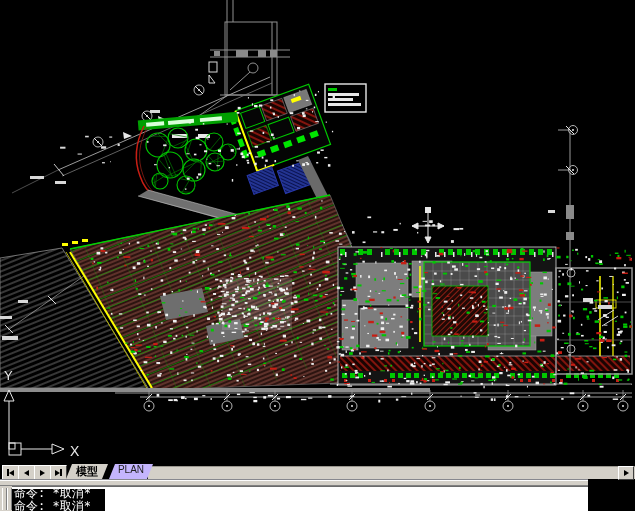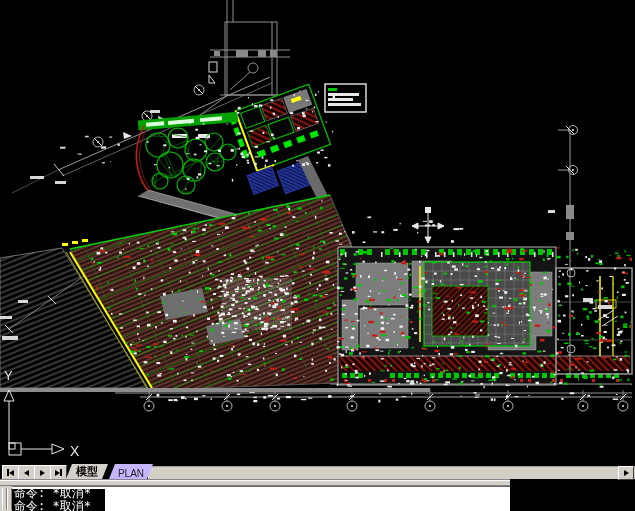--- a/index.html
+++ b/index.html
@@ -9,35 +9,35 @@
   #canvas-wrap{position:absolute;left:0;top:0;width:635px;height:463px;background:#000;}
   svg{display:block;}
   
   #tabbar{position:absolute;left:0;top:463px;width:635px;height:16px;background:#000;}
   #tab-track{position:absolute;left:148px;top:3px;right:0;bottom:0;background:#d4d0c8;
              border-top:1px solid #9a978f;}
   .navbtn{position:absolute;top:2px;width:15px;height:13px;background:#d4d0c8;
           border-top:1px solid #fff;border-left:1px solid #fff;
           border-right:1px solid #404040;border-bottom:1px solid #404040;
           display:flex;align-items:center;justify-content:center;}
-  .tab{position:absolute;top:1px;height:15px;display:flex;align-items:flex-end;justify-content:center;
+  .tab{position:absolute;top:1px;height:15px;display:flex;align-items:flex-start;justify-content:center;
        clip-path:polygon(0 100%, 6px 0, 100% 0, calc(100% - 6px) 100%);
        font-size:10px;color:#000;}
   .tab.active{background:#d4d0c8;font-weight:bold;font-size:11px;}
   .tab.inactive{background:#c4b5fd;color:#222;}
   #sb-right{position:absolute;right:1px;top:3px;width:14px;height:12px;background:#d4d0c8;
             border-top:1px solid #fff;border-left:1px solid #fff;
             border-right:1px solid #404040;border-bottom:1px solid #404040;
             display:flex;align-items:center;justify-content:center;}
   .tri{width:0;height:0;border-top:3px solid transparent;border-bottom:3px solid transparent;}
   .tri.left{border-right:5px solid #000;}
   .tri.right{border-left:5px solid #000;}
   .bar{width:2px;height:7px;background:#000;}
   
-  #cmd{position:absolute;left:0;top:479px;width:510px;height:32px;background:#d4d0c8;}
+  #cmd{position:absolute;left:0;top:479px;width:588px;height:32px;background:#d4d0c8;}
   #cmd .tline1{position:absolute;left:0;top:0;width:100%;height:1px;background:#87888f;}
   #cmd .tline2{position:absolute;left:0;top:1px;width:100%;height:1px;background:#fdfdfd;}
   #cmd .tline3{position:absolute;left:0;top:6px;width:100%;height:1px;background:#808080;}
   #cmd-grip{position:absolute;left:0;top:7px;width:12px;bottom:0;background:#d4d0c8;}
   #cmd-grip i{position:absolute;top:2px;bottom:1px;width:3px;background:#d4d0c8;
               border-left:1px solid #fff;border-right:1px solid #808080;}
   #cmd-text{position:absolute;left:12px;right:0;top:7px;bottom:0;background:#fff;
             border-top:1px solid #6a6a6a;overflow:hidden;
             font-family:"DejaVu Sans Mono",monospace;font-size:12px;line-height:13px;}
   #cmd-sel{position:absolute;left:0;top:2px;width:93px;height:30px;background:#000;}

